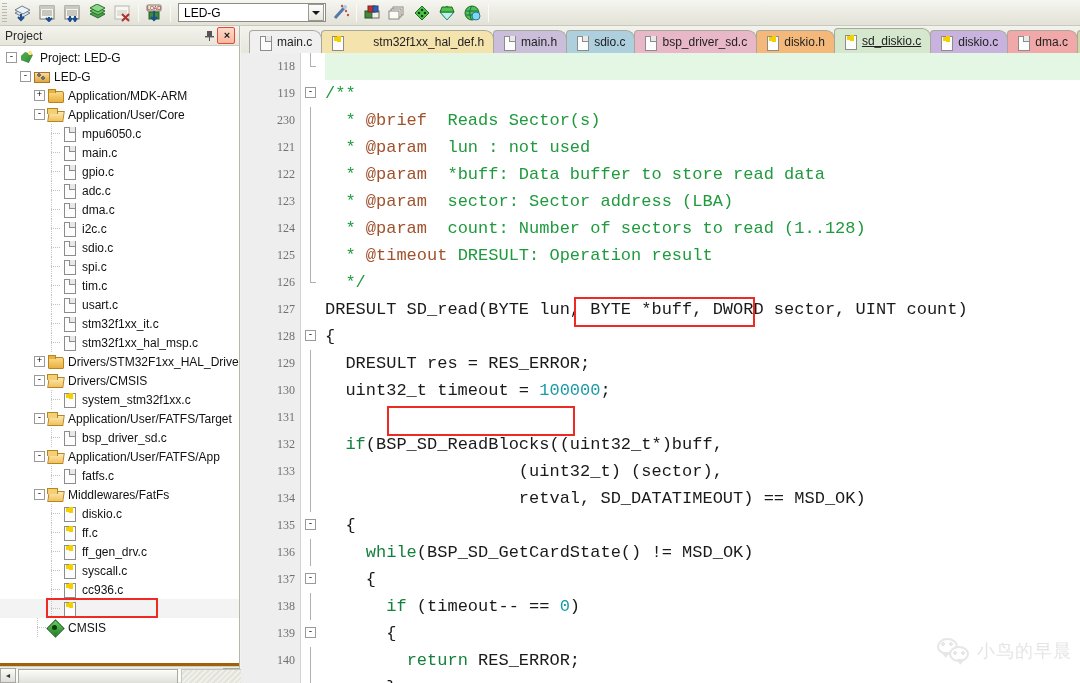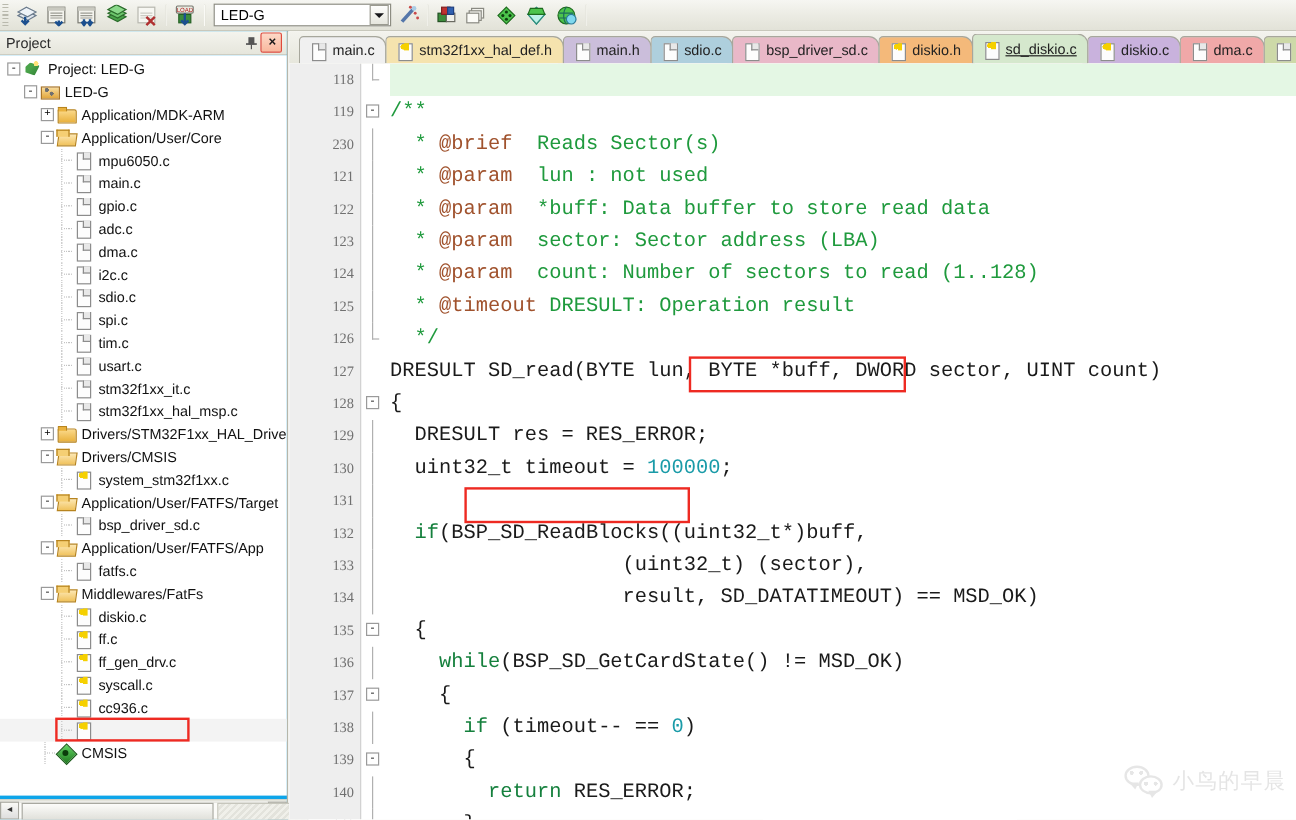--- a/index.html
+++ b/index.html
@@ -67,21 +67,21 @@
     width: 0; height: 0;
     border-left: 4px solid transparent;
     border-right: 4px solid transparent;
     border-top: 4px solid #16161a;
   }
 
   
   .proj-panel {
     position: absolute; left: 0; top: 26px;
     width: 240px; height: 657px;
-    background: #0ea5e9;
+    background: #a16207;
     border-right: 1px solid #b6b6aa;
   }
   .proj-head {
     height: 20px;
     background: linear-gradient(to bottom,#f4f4ee,#e6e6dc);
     border-bottom: 1px solid #cdcdc2;
     display: flex; align-items: center;
   }
   .proj-head .title {
     font-size: 12px; color: #2b2b2b;
@@ -773,21 +773,21 @@
       <div class="sb-arrow">►</div>
     </div>
   </div>
 
   <div class="editor">
     <div class="tabbar" id="tabbar">
         <div class="tab" style="background: linear-gradient(rgb(240, 240, 240), rgb(240, 240, 240));">
           <span class="tic ic-file"></span>
           <span class="tlbl">main.c</span>
         </div>
-        <div class="tab" style="background: linear-gradient(rgb(245, 227, 174), rgb(245, 227, 174));">
+        <div class="tab" style="background: linear-gradient(rgb(245, 227, 174), rgb(245, 227, 174)); gap: 24px;">
           <span class="tic ic-file-key"></span>
           <span class="tlbl">stm32f1xx_hal_def.h</span>
         </div>
         <div class="tab" style="background: linear-gradient(rgb(203, 190, 219), rgb(203, 190, 219));">
           <span class="tic ic-file"></span>
           <span class="tlbl">main.h</span>
         </div>
         <div class="tab" style="background: linear-gradient(rgb(174, 207, 221), rgb(174, 207, 221));">
           <span class="tic ic-file"></span>
           <span class="tlbl">sdio.c</span>
@@ -829,21 +829,21 @@
           <div class="cl"><span class="ln">124</span><span class="vline"></span><span class="txt"><span class="cm">  * </span><span class="doc">@param</span><span class="cm">  count: Number of sectors to read (1..128)</span></span></div>
           <div class="cl"><span class="ln">125</span><span class="vline"></span><span class="txt"><span class="cm">  * </span><span class="doc">@timeout</span><span class="cm"> DRESULT: Operation result</span></span></div>
           <div class="cl"><span class="ln">126</span><span class="vend"></span><span class="txt"><span class="cm">  */</span></span></div>
           <div class="cl"><span class="ln">127</span><span class="txt"><span>DRESULT SD_read(BYTE lun, BYTE *buff, DWORD sector, UINT count)</span></span></div>
           <div class="cl"><span class="ln">128</span><span class="fold">-</span><span class="txt"><span>{</span></span></div>
           <div class="cl"><span class="ln">129</span><span class="vline"></span><span class="txt"><span>  DRESULT res = RES_ERROR;</span></span></div>
           <div class="cl"><span class="ln">130</span><span class="vline"></span><span class="txt"><span>  uint32_t timeout = </span><span class="num">100000</span><span>;</span></span></div>
           <div class="cl"><span class="ln">131</span><span class="vline"></span><span class="txt"></span></div>
           <div class="cl"><span class="ln">132</span><span class="vline"></span><span class="txt"><span>  </span><span class="k">if</span><span>(BSP_SD_ReadBlocks((uint32_t*)buff,</span></span></div>
           <div class="cl"><span class="ln">133</span><span class="vline"></span><span class="txt"><span>                   (uint32_t) (sector),</span></span></div>
-          <div class="cl"><span class="ln">134</span><span class="vline"></span><span class="txt"><span>                   result, SD_DATATIMEOUT) == MSD_OK)</span></span></div>
+          <div class="cl"><span class="ln">134</span><span class="vline"></span><span class="txt"><span>                   retval, SD_DATATIMEOUT) == MSD_OK)</span></span></div>
           <div class="cl"><span class="ln">135</span><span class="fold">-</span><span class="txt"><span>  {</span></span></div>
           <div class="cl"><span class="ln">136</span><span class="vline"></span><span class="txt"><span>    </span><span class="k">while</span><span>(BSP_SD_GetCardState() != MSD_OK)</span></span></div>
           <div class="cl"><span class="ln">137</span><span class="fold">-</span><span class="txt"><span>    {</span></span></div>
           <div class="cl"><span class="ln">138</span><span class="vline"></span><span class="txt"><span>      </span><span class="k">if</span><span> (timeout-- == </span><span class="num">0</span><span>)</span></span></div>
           <div class="cl"><span class="ln">139</span><span class="fold">-</span><span class="txt"><span>      {</span></span></div>
           <div class="cl"><span class="ln">140</span><span class="vline"></span><span class="txt"><span>        </span><span class="k">return</span><span> RES_ERROR;</span></span></div>
           <div class="cl"><span class="ln">141</span><span class="vend"></span><span class="txt"><span>      }</span></span></div>
         </div>
 
       <div class="code-hl" style="left:333px; top:244px; width:181px; height:30px;"></div>

